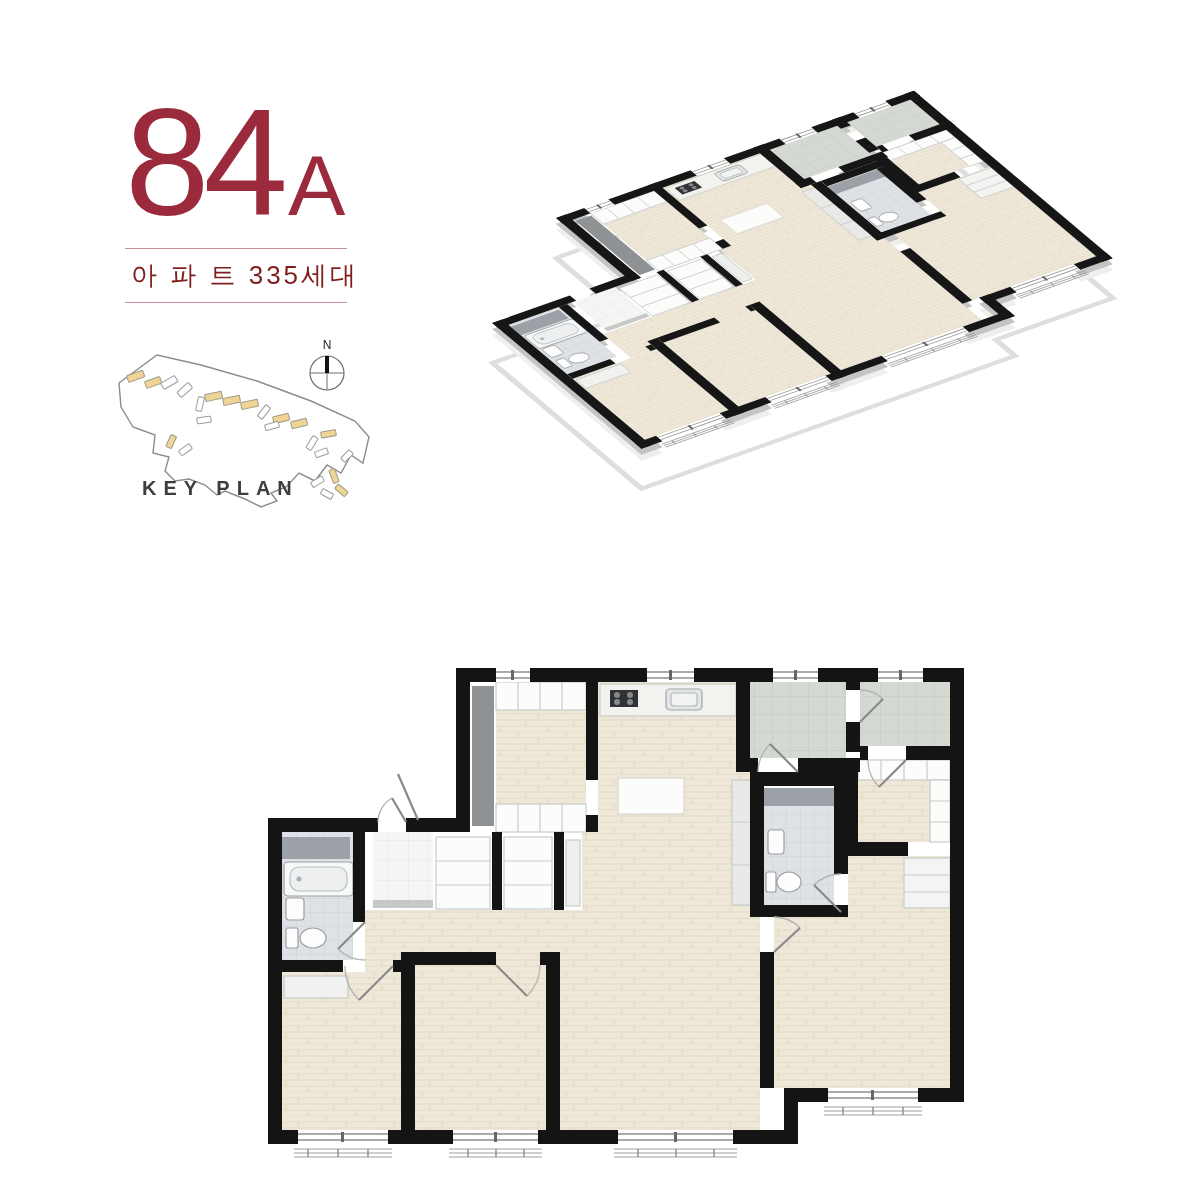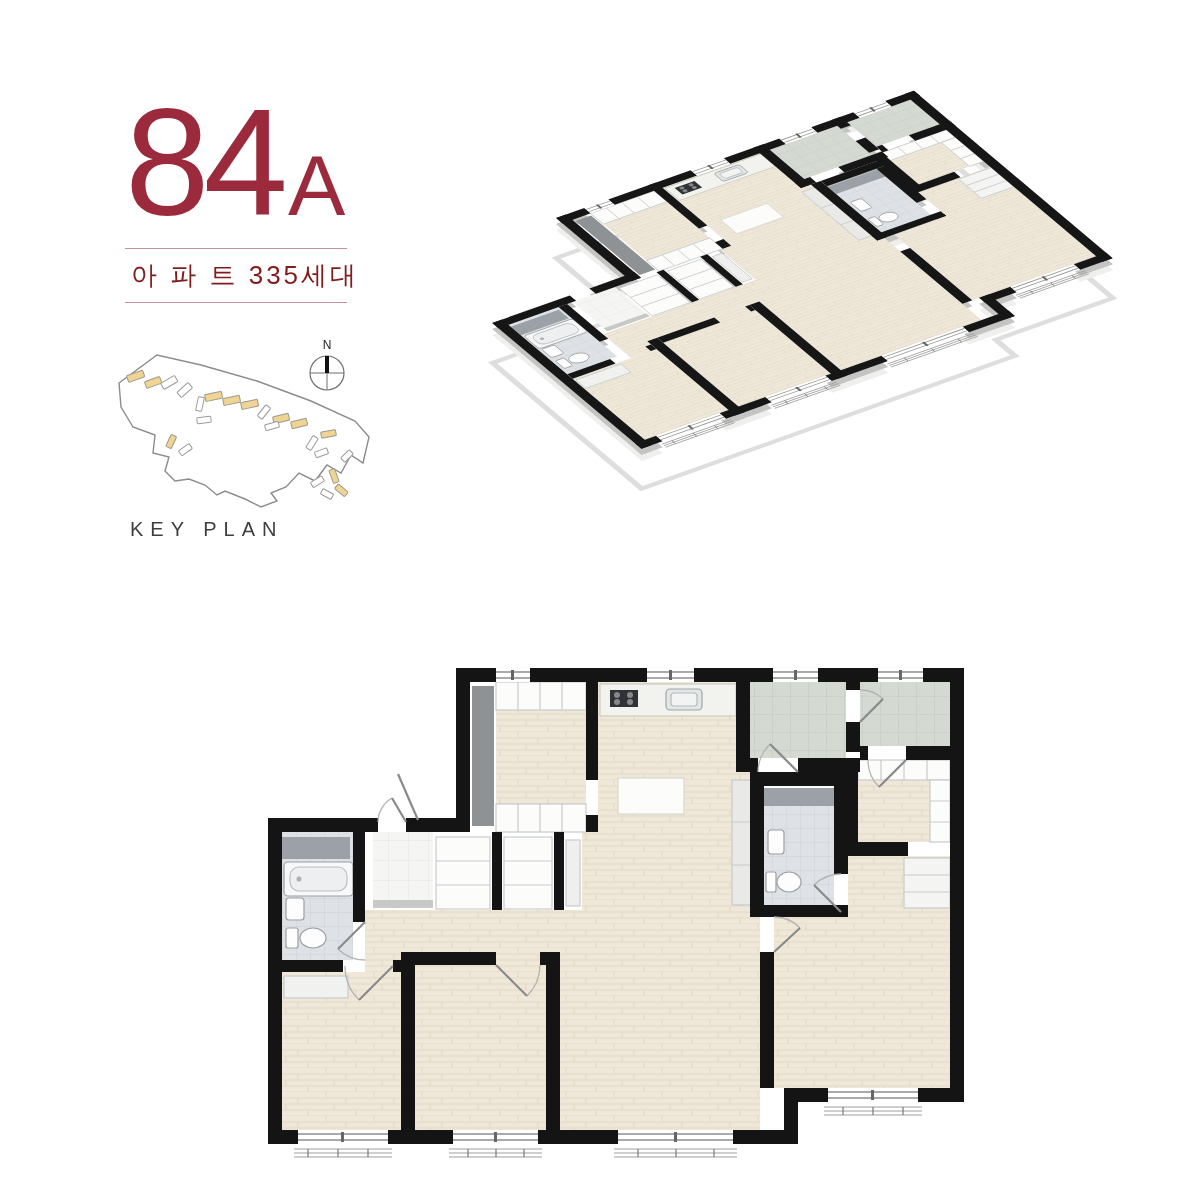--- a/index.html
+++ b/index.html
@@ -8,22 +8,22 @@
   
   .title-block{position:absolute;left:125px;top:86px;width:222px;}
   .unit-line{display:flex;align-items:baseline;color:#9B2B3C;}
   .unit-number{font-size:152px;line-height:1.0;font-weight:400;letter-spacing:-6px;}
   .unit-letter{font-size:86px;line-height:1.0;font-weight:400;margin-left:6px;}
   .rule{border-top:1px solid #C89296;width:100%;}
   .rule.top{margin-top:10px;}
   .subtitle{color:#7f1d1d;font-size:26px;letter-spacing:3px;padding:9px 0 9px 6px;white-space:nowrap;}
   
   .keyplan{position:absolute;left:105px;top:335px;width:285px;height:190px;}
-  .keyplan-label{position:absolute;left:130px;top:477px;font-size:20px;letter-spacing:7px;
-                 color:#3E3E3E;font-weight:400;margin-top:41px;}
+  .keyplan-label{position:absolute;left:142px;top:477px;font-size:20px;letter-spacing:7px;
+                 color:#3E3E3E;font-weight:700;}
   
   .stage{position:absolute;left:0;top:0;}
 </style>
 </head>
 <body>
 
 <div id="page">
 
   <div class="title-block">
     <div class="unit-line">

